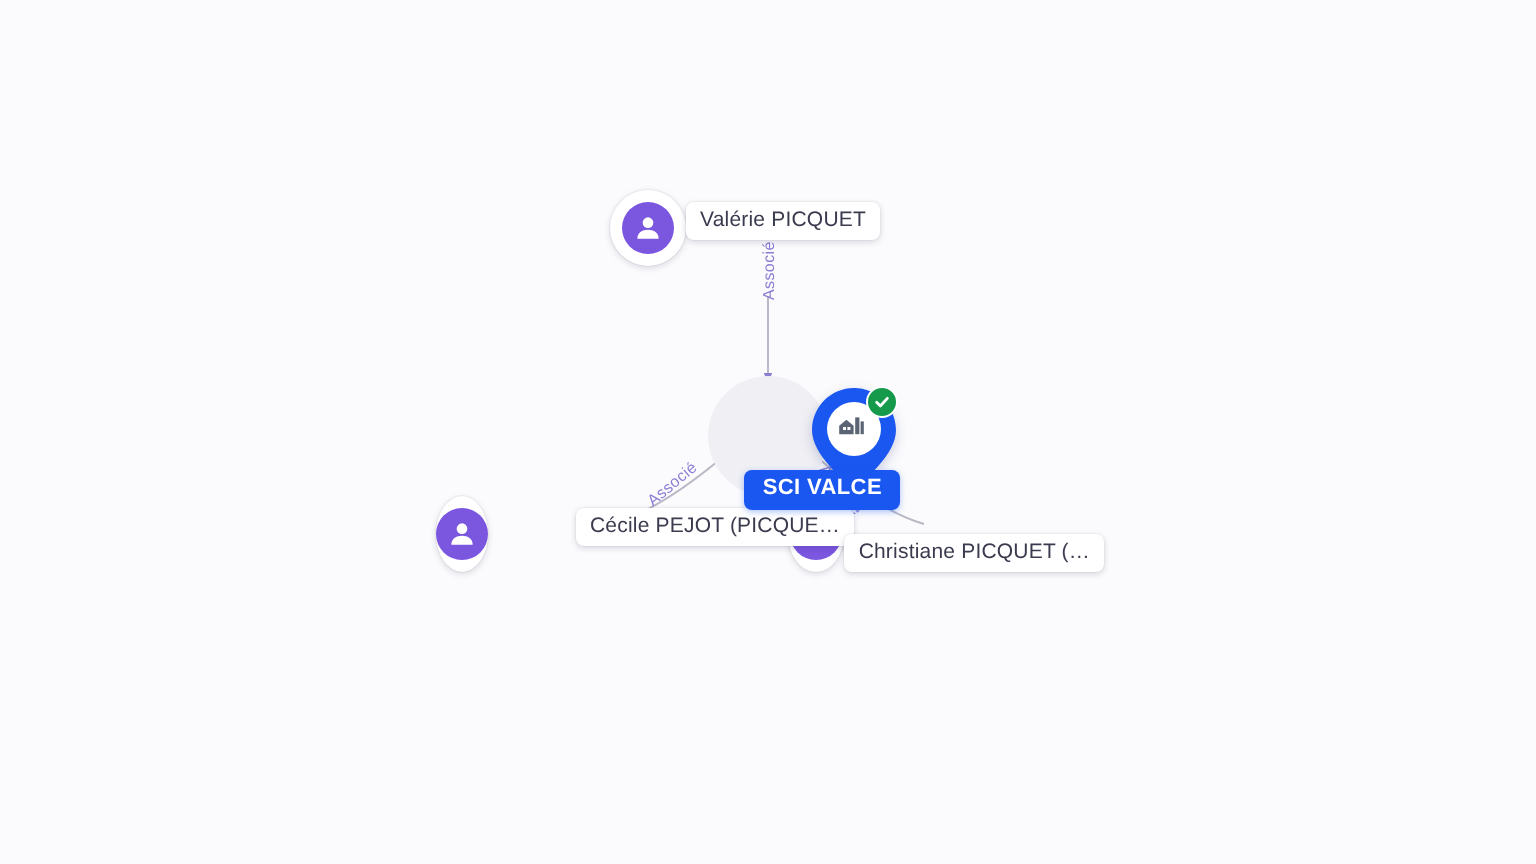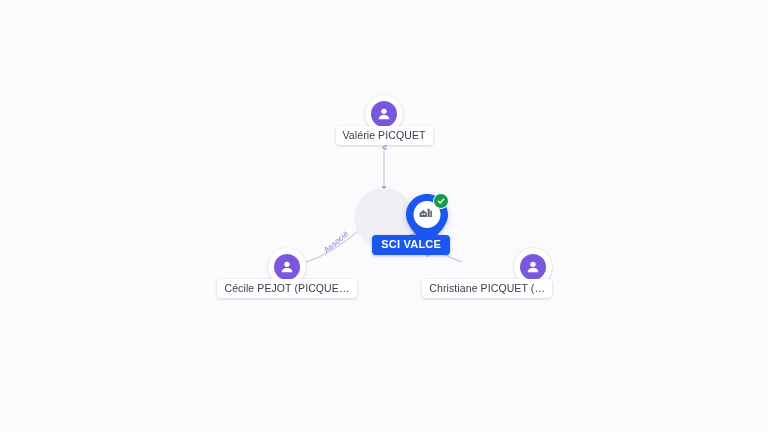--- a/index.html
+++ b/index.html
@@ -29,21 +29,21 @@
     top: 0;
     width: 768px;
     height: 432px;
     pointer-events: none;
   }
 
   
   .node {
     position: absolute;
     display: flex;
-    flex-direction: column;
+    flex-direction: row;
     align-items: center;
   }
 
   
   .avatar-ring {
     width: 38px;
     height: 38px;
     border-radius: 50%;
     background: #ffffff;
     box-shadow: 0 1px 3px rgba(40,40,80,0.17), 0 0 0 0.5px rgba(40,40,80,0.05);
@@ -217,21 +217,21 @@
       <div class="verified-badge">
         <svg width="8" height="8" viewBox="0 0 24 24" fill="none" stroke="#ffffff" stroke-width="4.2" stroke-linecap="round" stroke-linejoin="round">
           <path d="M4 12.5 L9.5 18 L20 6.5"></path>
         </svg>
       </div>
     </div>
 
     <div class="company-label">SCI VALCE</div>
   </div>
 
-  <div class="node" style="left:208px; top:248px; width:158px;">
+  <div class="node" style="left:218px; top:248px; width:158px;gap:44px;">
     <div class="avatar-ring">
       <div class="avatar-disc">
         <svg width="16" height="16" viewBox="0 0 24 24" fill="#ffffff">
           <circle cx="12" cy="8" r="4"></circle>
           <path d="M4 20c0-4.4 3.6-6.6 8-6.6s8 2.2 8 6.6z"></path>
         </svg>
       </div>
     </div>
     <div class="node-label">Cécile PEJOT (PICQUE…</div>
   </div>

